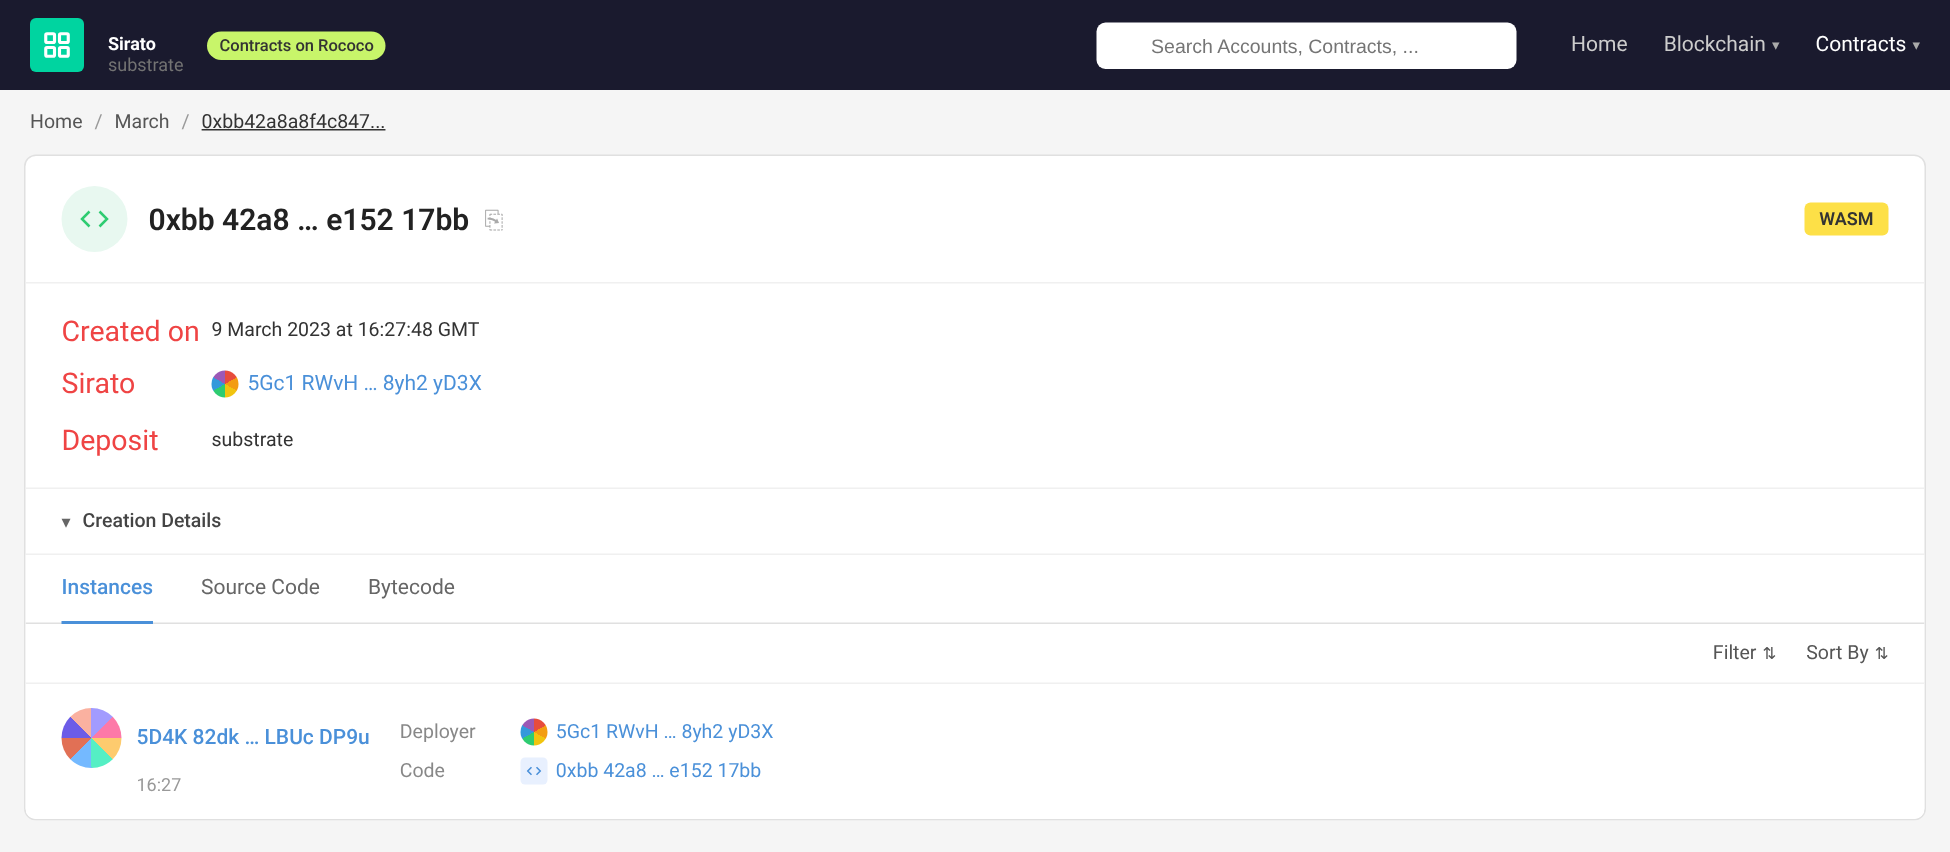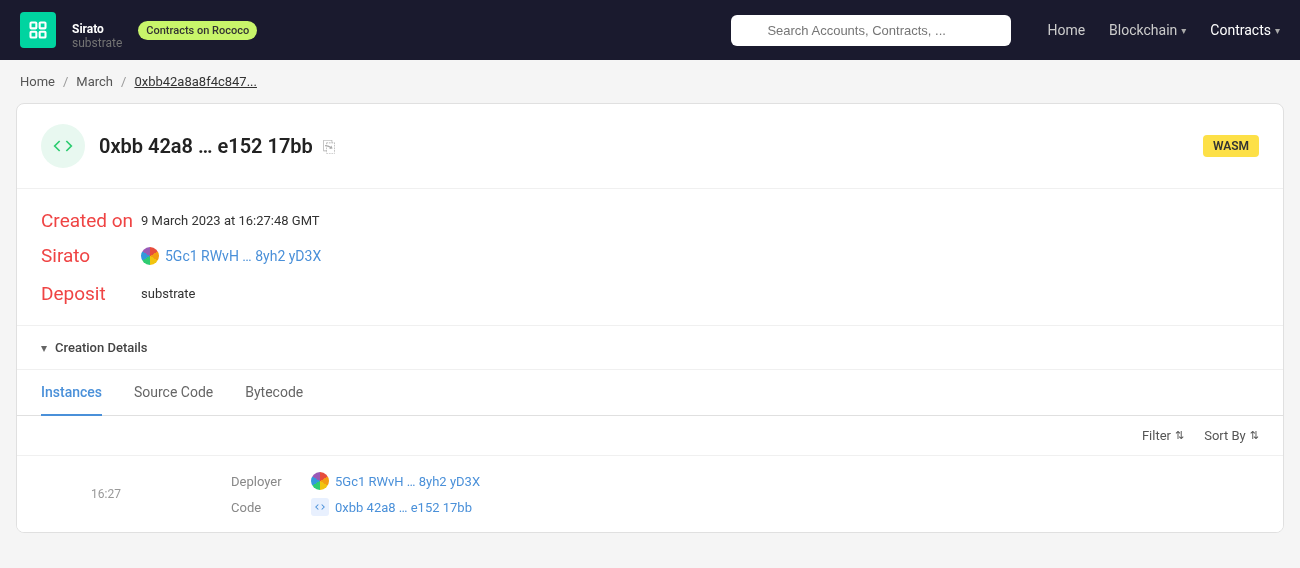--- a/index.html
+++ b/index.html
@@ -355,20 +355,24 @@
       <span style="font-size:11px;">⇅</span>
     </div>
     <div class="sort-btn">
       <span>Sort By</span>
       <span style="font-size:11px;">⇅</span>
     </div>
   </div>
 
   <div class="instance-row">
     <div style="display:flex; flex-direction:column; align-items:center; gap:4px; min-width:170px;">
+      <div style="display:flex; align-items:center; gap:10px;">
+        <div style="width:40px;height:40px;border-radius:50%;background:conic-gradient(#a29bfe 0deg 45deg, #fd79a8 45deg 90deg, #fdcb6e 90deg 135deg, #55efc4 135deg 180deg, #74b9ff 180deg 225deg, #e17055 225deg 270deg, #6c5ce7 270deg 315deg, #fab1a0 315deg 360deg);flex-shrink:0;"></div>
+        <span class="instance-address">5D4K 82dk … LBUc DP9u</span>
+      </div>
       <span class="instance-time" style="align-self:flex-start;margin-left:50px;">16:27</span>
     </div>
 
     <div class="instance-details">
       <div class="instance-detail-row">
         <span class="instance-detail-label">Deployer</span>
         <span class="instance-detail-link">
           <span class="multicolor-avatar"></span>
           <span>5Gc1 RWvH … 8yh2 yD3X</span>
         </span>

